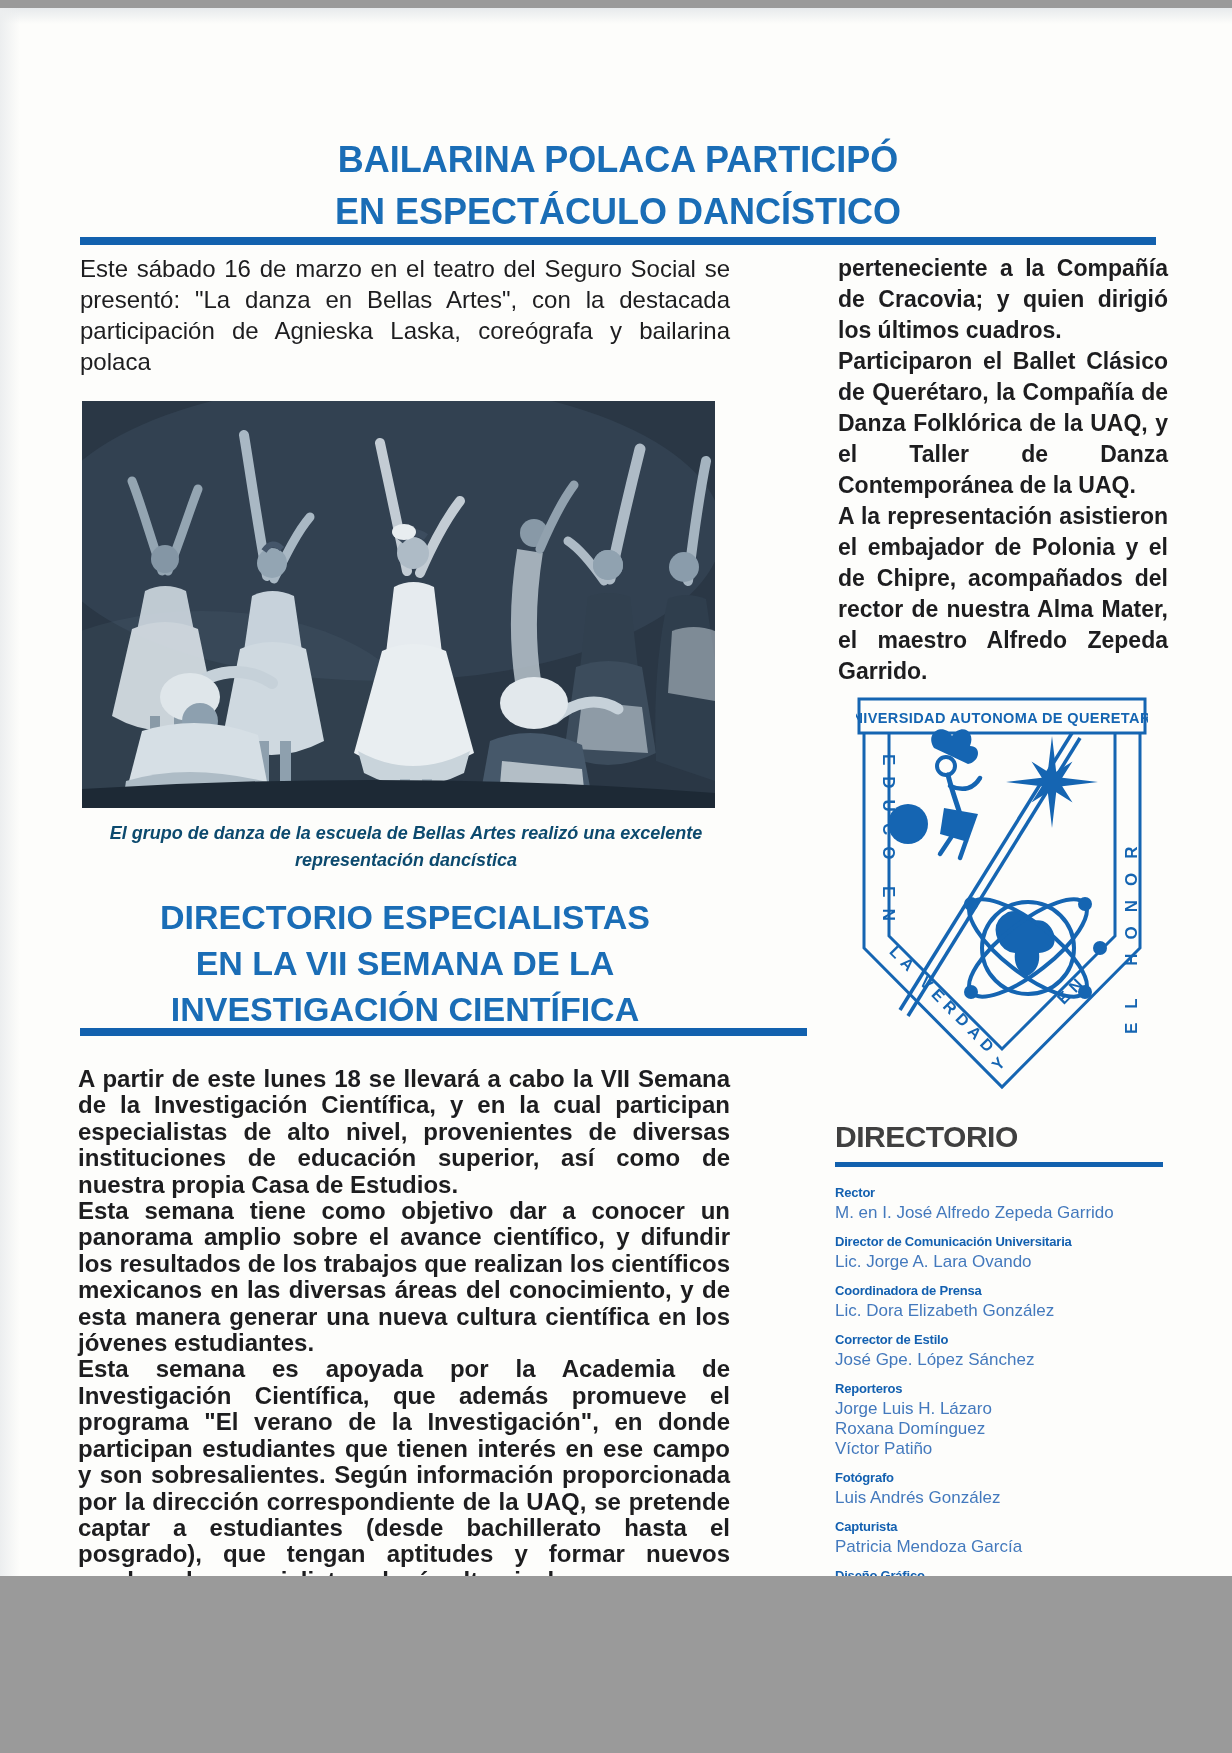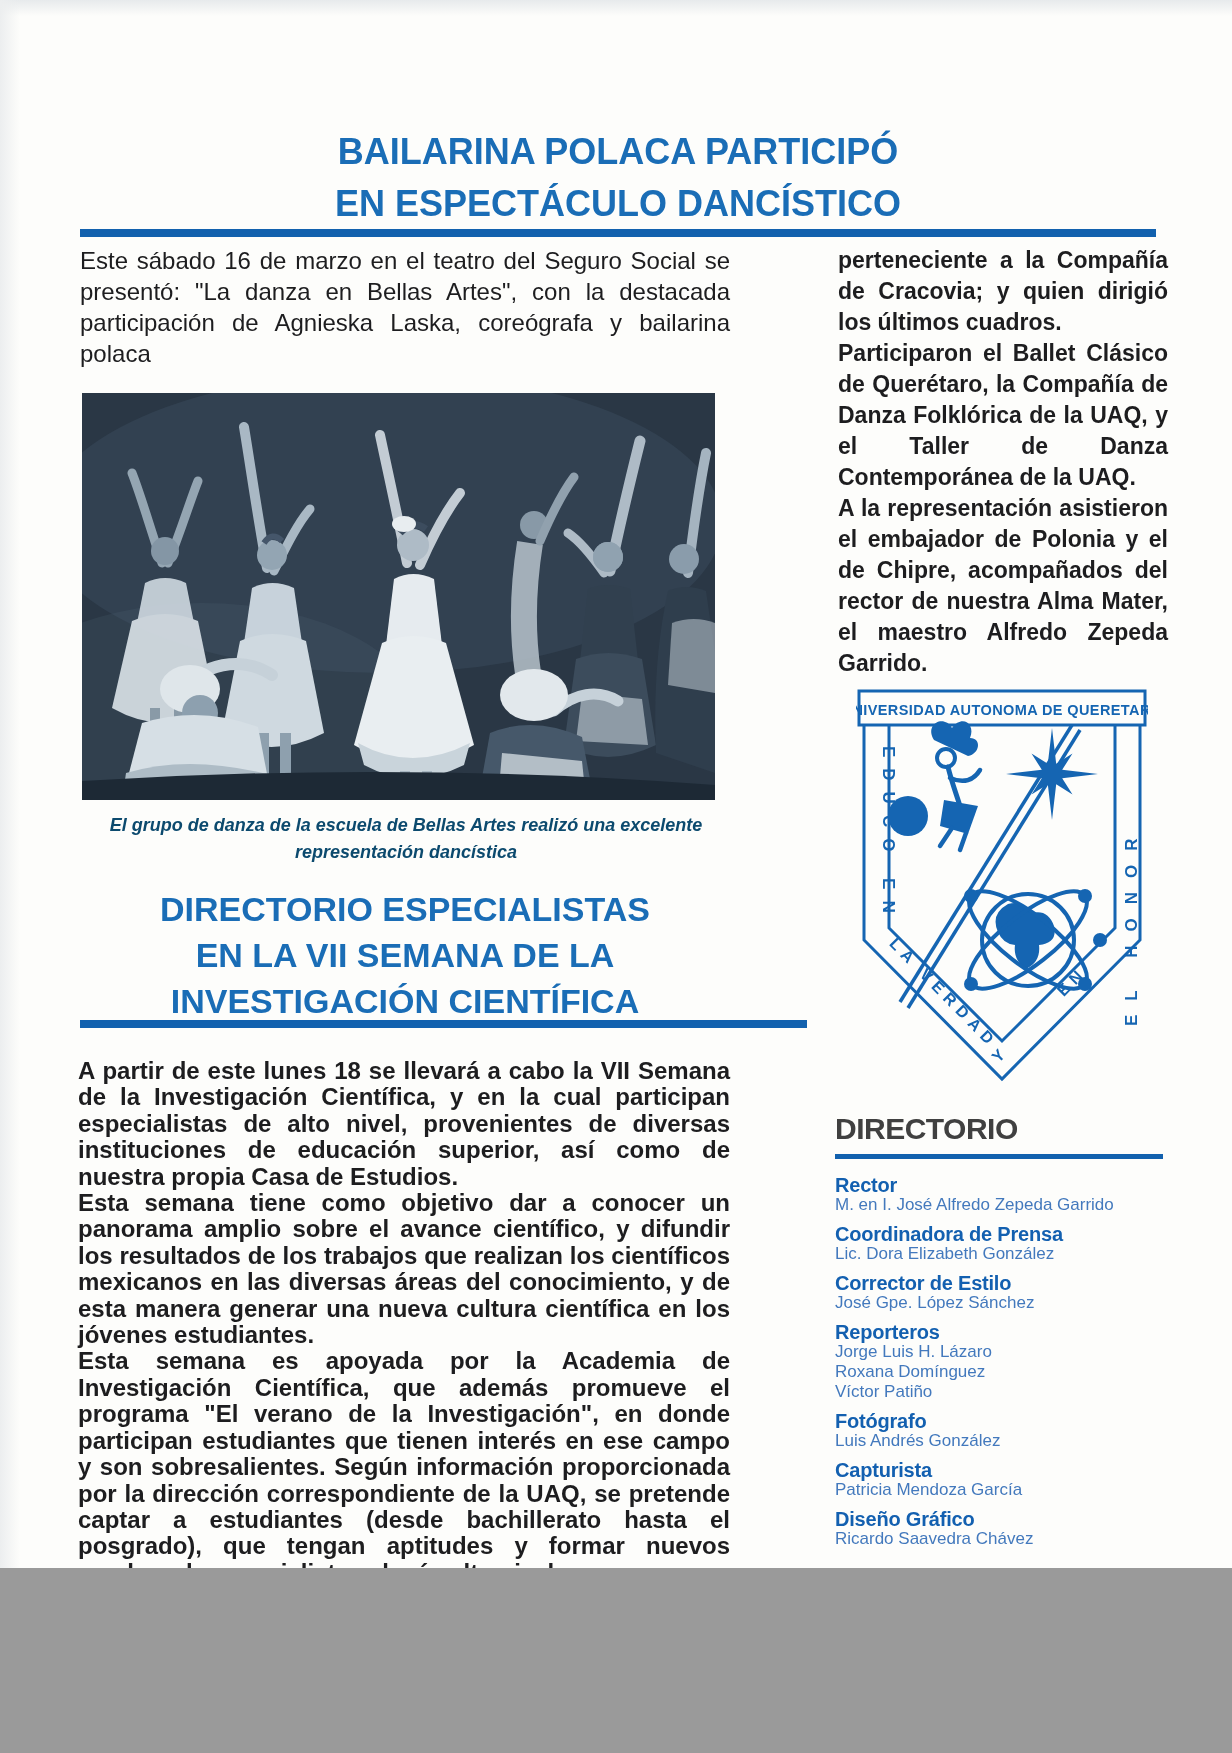--- a/index.html
+++ b/index.html
@@ -1,17 +1,17 @@
 <!DOCTYPE html>
 <html><head>
 <meta charset="utf-8">
 <style>
   html,body{margin:0;padding:0;background:#9a9a9a;}
   .page{
-    position:relative;width:1232px;height:1568px;margin:0 auto;
+    position:relative;width:1232px;height:1568px;margin:8px auto;
     background:#fdfdfb;overflow:hidden;
     font-family:"Liberation Sans", sans-serif;
     color:#1d1d1f;
   }
   .scan-top{position:absolute;top:0;left:0;right:0;height:16px;
     background:linear-gradient(#e7eaec,rgba(255,255,255,0));}
   .scan-left{position:absolute;top:0;left:0;bottom:0;width:20px;
     background:linear-gradient(90deg,#eceeef,rgba(255,255,255,0));}
   .scan-smudge{position:absolute;left:556px;top:1740px;width:46px;height:6px;
     border-radius:50%;background:#d4d7d9;}
@@ -55,21 +55,21 @@
     font-size:24px;line-height:26.4px;text-align:justify;
   }
 
   .emblem{position:absolute;left:856px;top:688px;width:292px;height:398px;}
 
   .directorio{position:absolute;left:835px;top:1112px;width:334px;}
   .dir-title{font-size:30px;font-weight:bold;color:#404040;letter-spacing:-0.5px;margin:0;}
   .dir-rule{height:5px;background:#1261ae;margin-top:8px;width:328px;}
   .dir-entries{margin-top:16px;}
   .dir-entry{margin-bottom:9px;}
-  .dir-role{font-size:20px;font-weight:bold;color:#1360b0;line-height:20px;white-space:nowrap;letter-spacing:-0.2px;}
+  .dir-role{font-size:13px;font-weight:bold;color:#1360b0;line-height:20px;white-space:nowrap;letter-spacing:-0.2px;}
   .dir-names{font-size:17px;color:#4379bd;line-height:20px;white-space:pre-line;}
 
   .footer-fig{position:absolute;left:610px;top:1586px;width:66px;height:122px;}
   .page-badge{
     position:absolute;left:594px;top:1640px;width:30px;height:30px;border-radius:50%;
     background:#10559f;color:#ffffff;font-weight:bold;font-size:19px;
     display:flex;align-items:center;justify-content:center;
   }
 </style>
 </head>
@@ -232,20 +232,24 @@
     </svg>
   </div>
 
   <div class="directorio">
     <h3 class="dir-title">DIRECTORIO</h3>
     <div class="dir-rule"></div>
     <div class="dir-entries">
       <div class="dir-entry">
         <div class="dir-role">Rector</div>
         <div class="dir-names">M. en I. José Alfredo Zepeda Garrido</div>
+      </div>
+      <div class="dir-entry">
+        <div class="dir-role">Director de Comunicación Universitaria</div>
+        <div class="dir-names">Lic. Jorge A. Lara Ovando</div>
       </div>
       <div class="dir-entry">
         <div class="dir-role">Coordinadora de Prensa</div>
         <div class="dir-names">Lic. Dora Elizabeth González</div>
       </div>
       <div class="dir-entry">
         <div class="dir-role">Corrector de Estilo</div>
         <div class="dir-names">José Gpe. López Sánchez</div>
       </div>
       <div class="dir-entry">

